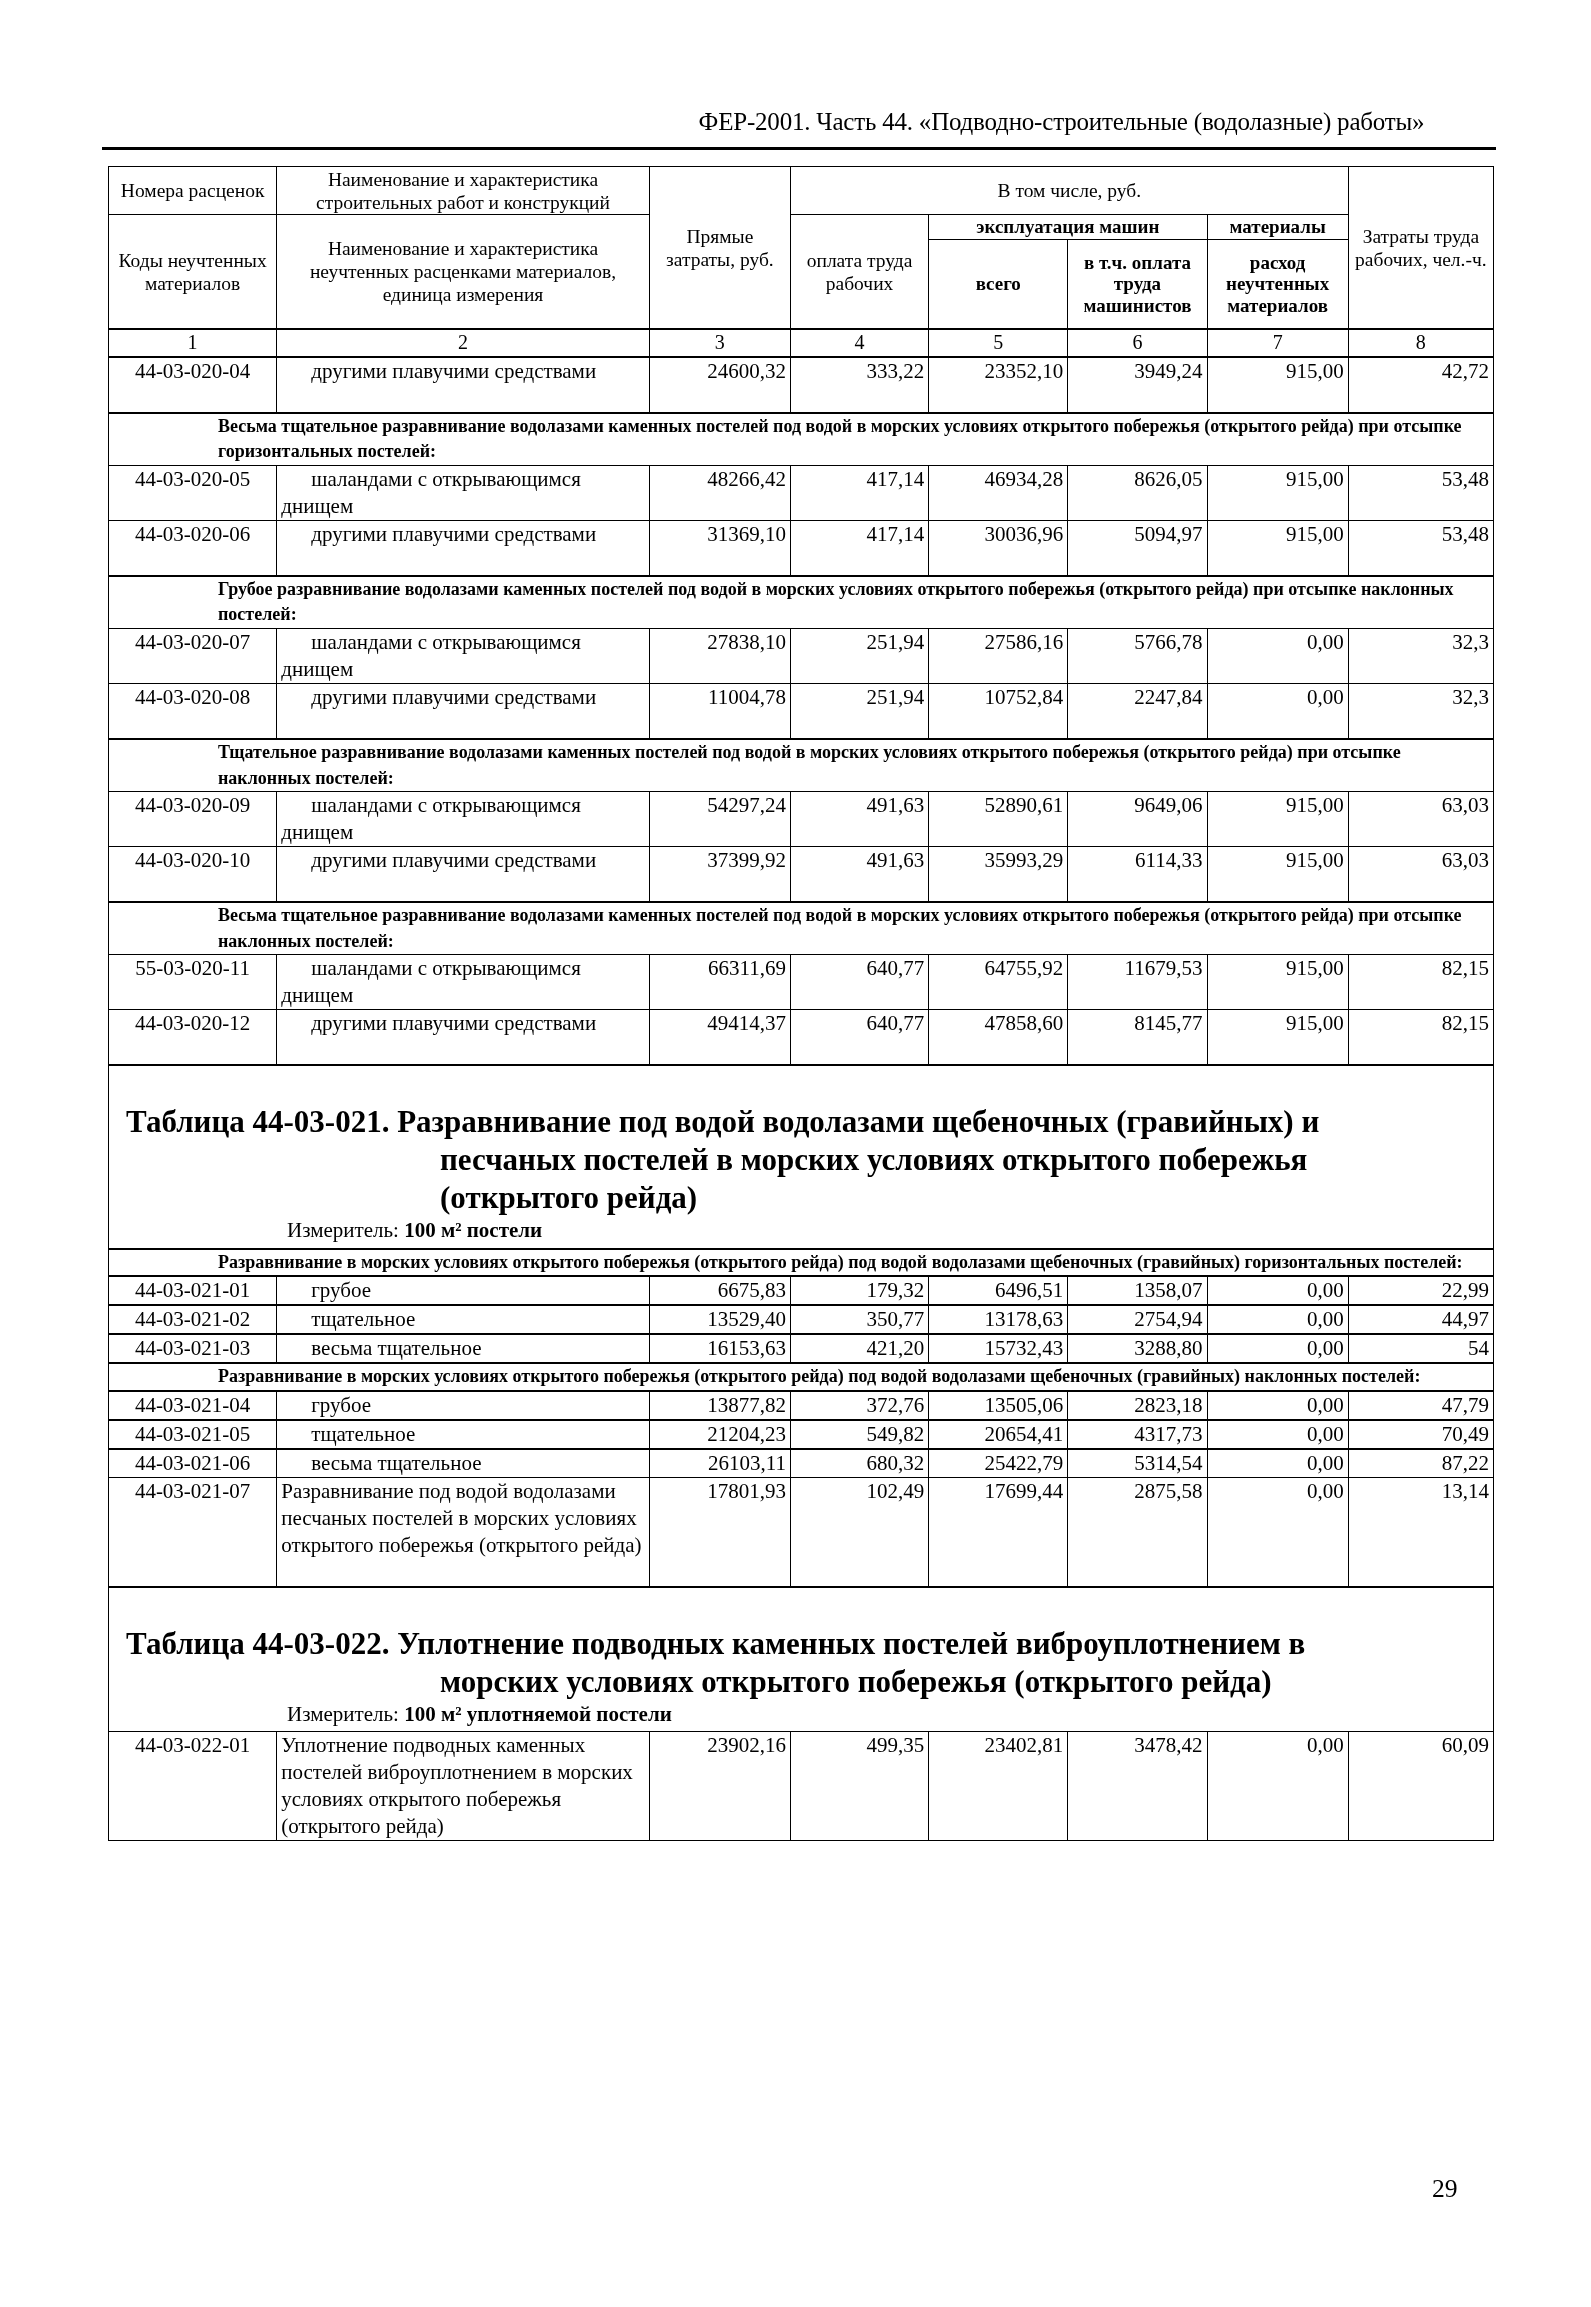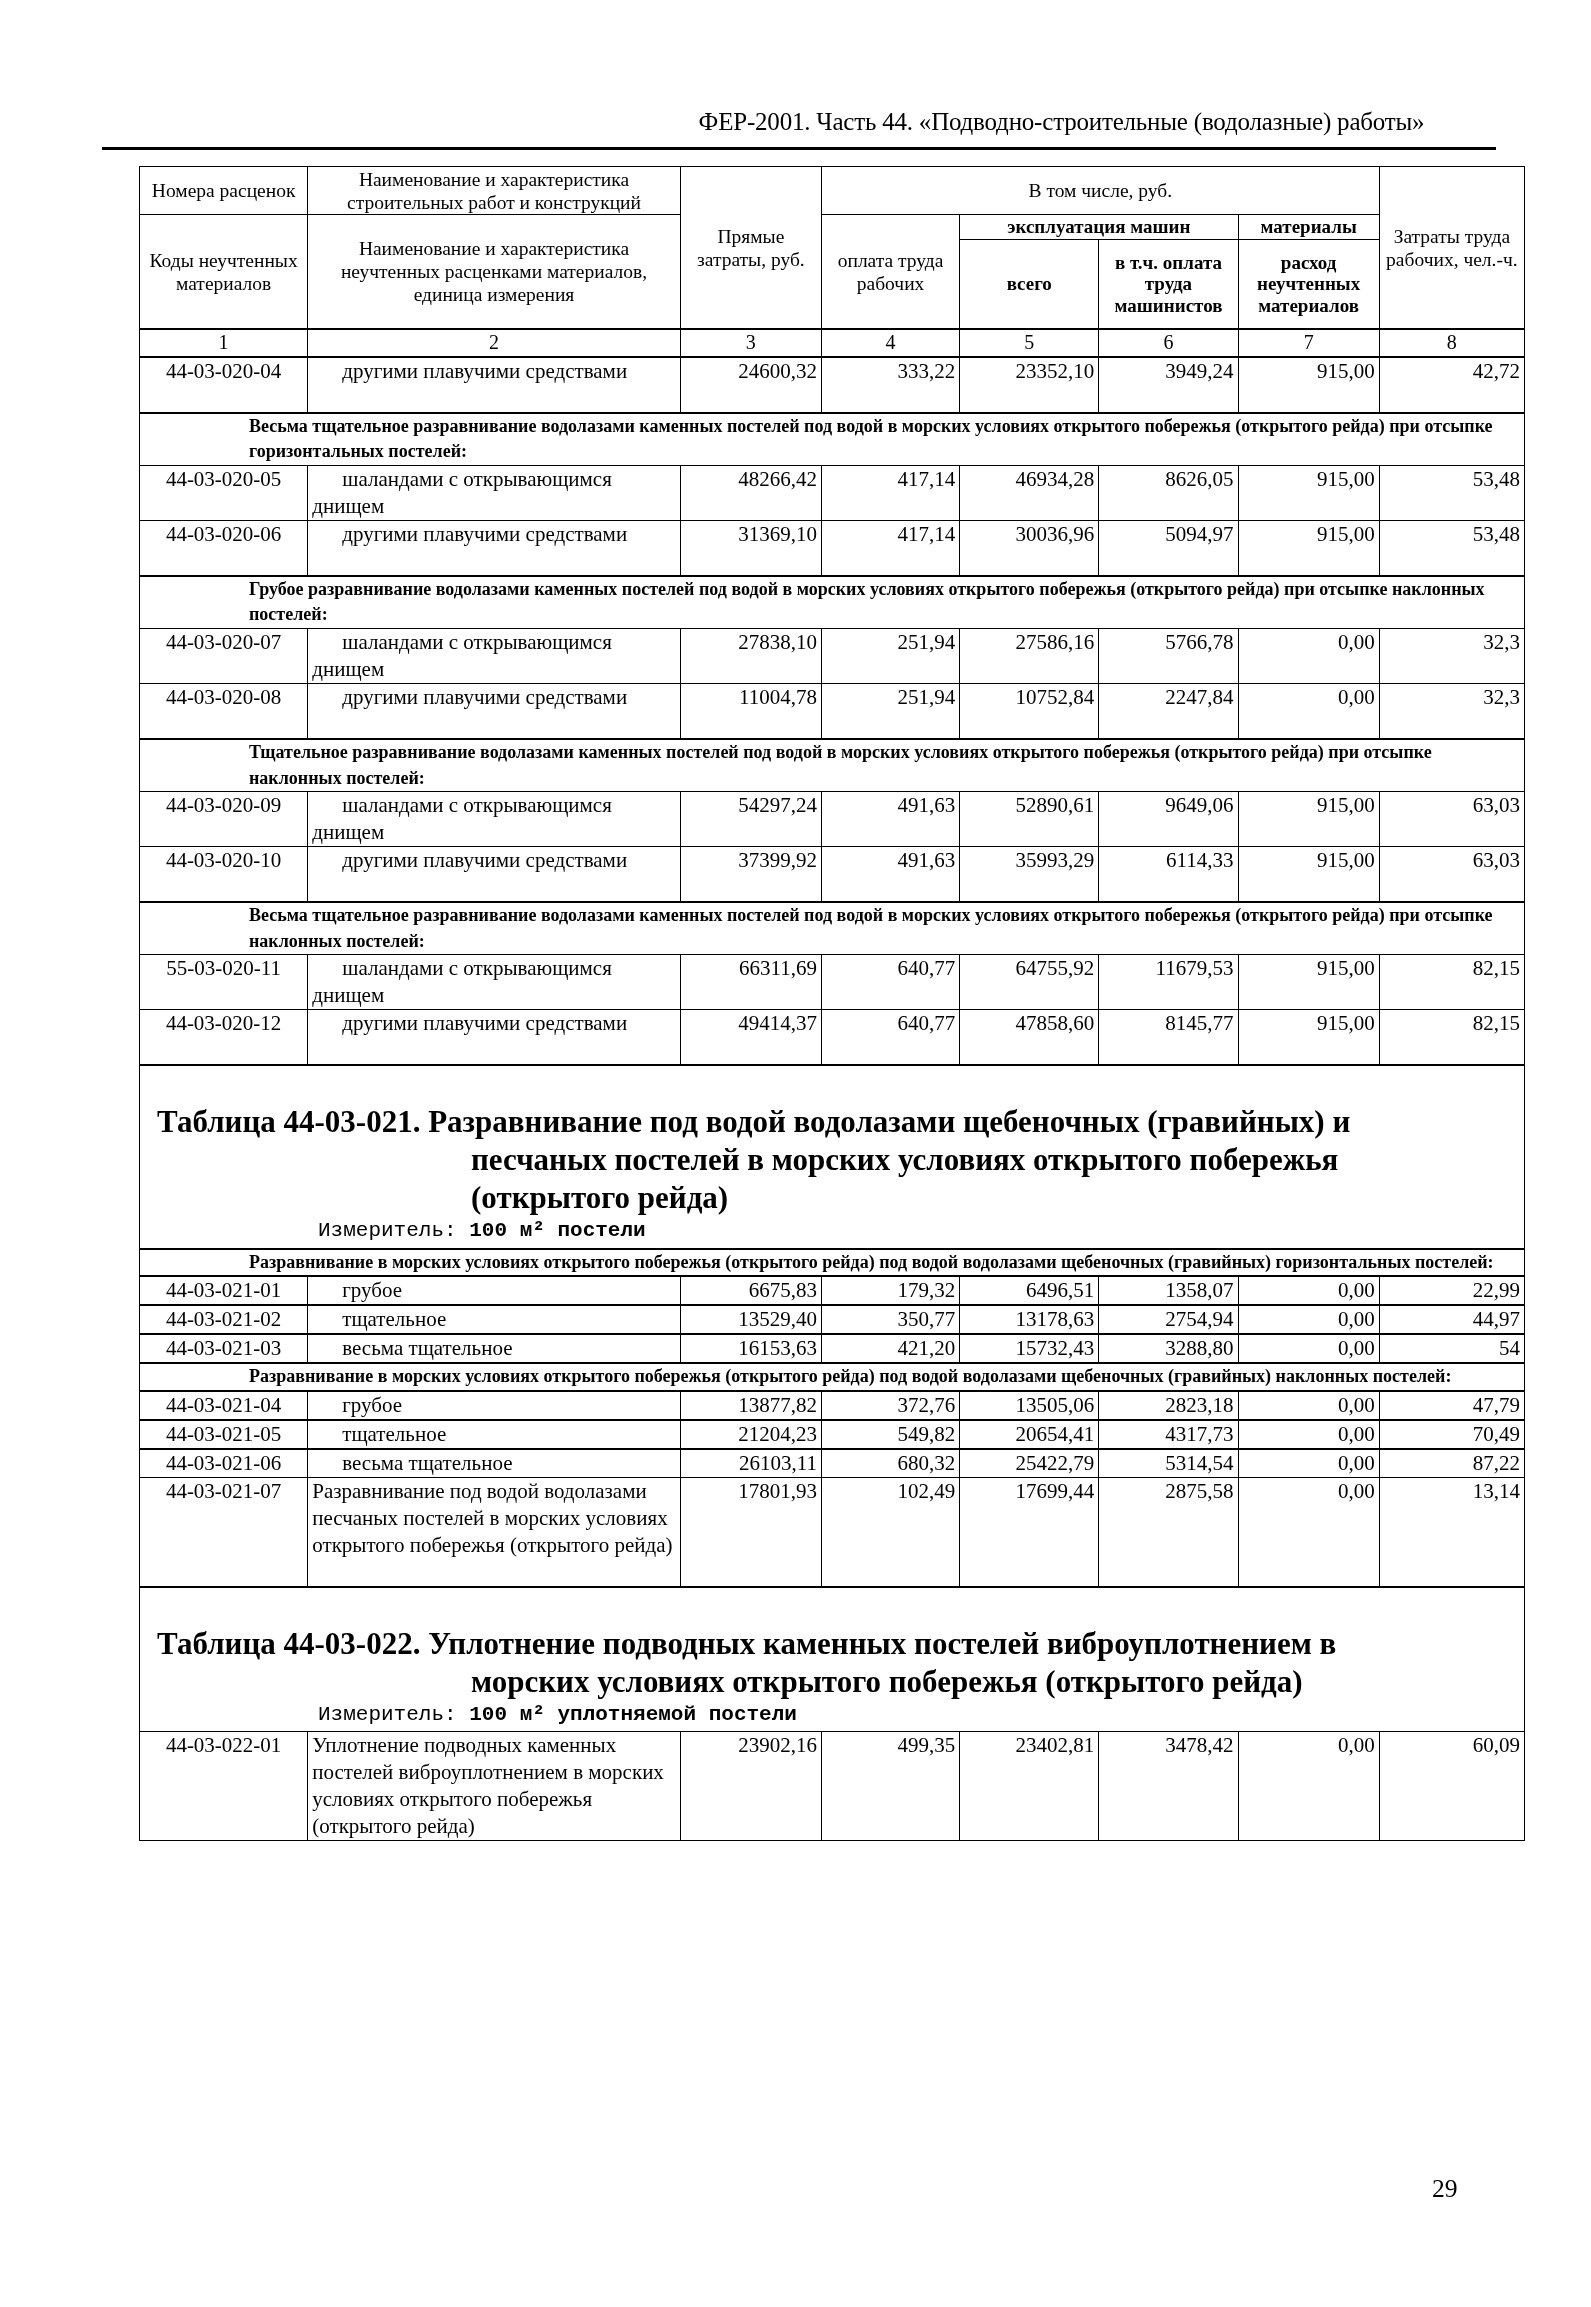--- a/index.html
+++ b/index.html
@@ -5,21 +5,21 @@
   html, body { margin: 0; padding: 0; background: #ffffff; }
   body { width: 1591px; height: 2307px; position: relative; overflow: hidden;
          font-family: "Liberation Serif", "DejaVu Serif", serif; color: #000; }
 
   .running-header { position: absolute; left: 637px; top: 108px; width: 849px;
          font-size: 25px; text-align: center; white-space: nowrap; letter-spacing: -0.2px; }
   .header-rule { position: absolute; left: 102px; top: 147px; width: 1394px; height: 3.4px; background: #000; }
 
   .frame { position: absolute; left: 108px; top: 166px; width: 1386px; }
 
-  table.fer { border-collapse: collapse; width: 1386px; table-layout: fixed; margin-left: 31px; }
+  table.fer { border-collapse: collapse; width: 1386px; table-layout: fixed; }
   table.fer td, table.fer th { border: 1.3px solid #000; padding: 0 4px; font-weight: normal;
          font-size: 21px; line-height: 27px; vertical-align: top; overflow: hidden; }
   table.fer th { text-align: center; vertical-align: middle; line-height: 23px; font-size: 19.5px; }
   table.fer th.small { font-size: 19px; line-height: 21.6px; font-weight: bold; }
   table.fer tr.colnums th { font-size: 20px; line-height: 25.6px; border-top: 2.7px solid #000; border-bottom: 2.7px solid #000; }
 
   col.c1 { width: 168px; } col.c2 { width: 372px; } col.c3 { width: 141px; }
   col.c4 { width: 138px; } col.c5 { width: 139px; } col.c6 { width: 139px; }
   col.c7 { width: 141px; } col.c8 { width: 145px; }
 
@@ -34,21 +34,21 @@
   tr.item td { height: 54px; }
   tr.item.single td { height: 27px; line-height: 27px; border-top: 2px solid #000; }
   tr.item.block td { height: 108px; }
 
   tr.caption td { border-left: 1.3px solid #000; border-right: 1.3px solid #000; border-top: 2.7px solid #000;
          border-bottom: none; padding: 2px; }
   .table-title { font-weight: bold; font-size: 31px; line-height: 38px; padding-top: 35px; padding-left: 15px; }
   .table-title .t-prefix { display: inline; }
   .table-title .t-rest { display: inline; }
   .table-title .t-cont { display: block; padding-left: 314px; }
-  .unit { font-size: 21px; line-height: 27px; padding-left: 176px; padding-bottom: 1.3px; font-family: Liberation Mono, monospace; }
+  .unit { font-size: 21px; line-height: 27px; padding-left: 176px; padding-bottom: 1.3px; }
   .unit b { font-weight: bold; }
 
   .page-number { position: absolute; left: 1432px; top: 2174px; font-size: 25.6px; }
 </style>
 </head>
 <body>
 
 <div class="running-header">ФЕР-2001. Часть 44. «Подводно-строительные (водолазные) работы»</div>
 <div class="header-rule"></div>
 

